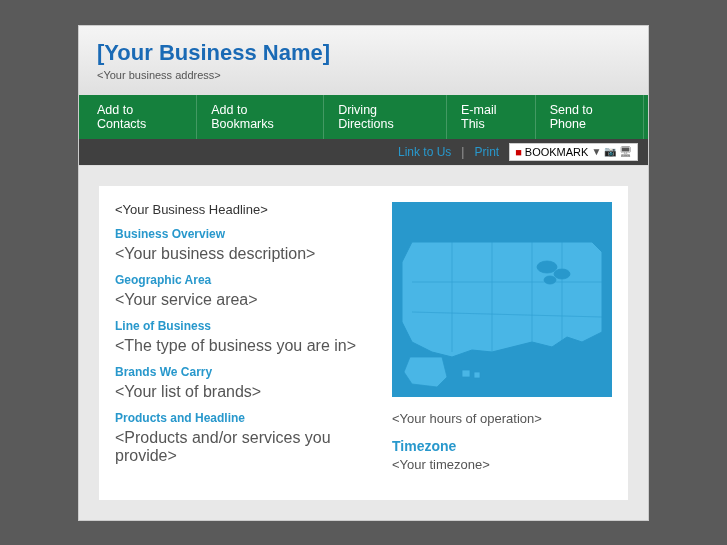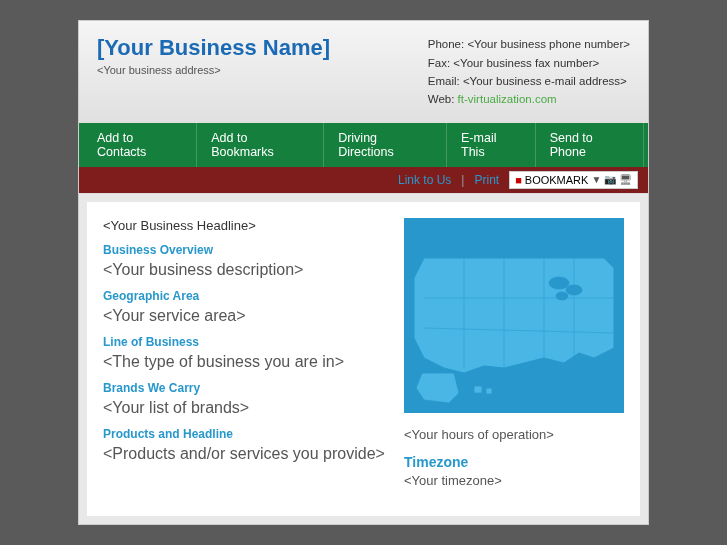--- a/index.html
+++ b/index.html
@@ -56,21 +56,21 @@
     .navbar a {
       color: white;
       text-decoration: none;
       padding: 8px 14px;
       font-size: 12.5px;
       display: block;
       border-right: 1px solid rgba(255,255,255,0.2);
     }
     
     .sub-toolbar {
-      background: #7f1d1d;
+      background: #404040;
       border-bottom: 1px solid #ddd;
       display: flex;
       justify-content: flex-end;
       align-items: center;
       padding: 4px 10px;
       gap: 10px;
       font-size: 12px;
     }
     .sub-toolbar a {
       color: #2898cc;
@@ -90,21 +90,21 @@
       gap: 3px;
     }
     .bookmark-icon {
       color: #cc0000;
       font-weight: bold;
       font-size: 11px;
     }
     
     .main-content {
       background: white;
-      margin: 8px;
+      margin: 20px;
       padding: 16px;
       display: flex;
     }
     .left-column {
       flex: 1;
     }
     .right-column {
       width: 220px;
       flex-shrink: 0;
     }
@@ -156,29 +156,20 @@
   </style>
 </head>
 <body>
 
 <div class="page-wrapper">
 
   <div class="header">
     <div class="header-left">
       <div class="business-name">[Your Business Name]</div>
       <div class="business-address">&lt;Your business address&gt;</div>
-    </div>
-    <div class="header-right">
-      <div>Phone: &lt;Your business phone number&gt;</div>
-      <div>Fax: &lt;Your business fax number&gt;</div>
-      <div>Email: &lt;Your business e-mail address&gt;</div>
-      <div>
-        <span>Web:</span>
-        <a href="#" class="web-link">ft-virtualization.com</a>
-      </div>
     </div>
   </div>
 
   <div class="navbar">
     <a href="#">Add to Contacts</a>
     <a href="#">Add to Bookmarks</a>
     <a href="#">Driving Directions</a>
     <a href="#">E-mail This</a>
     <a href="#">Send to Phone</a>
   </div>

